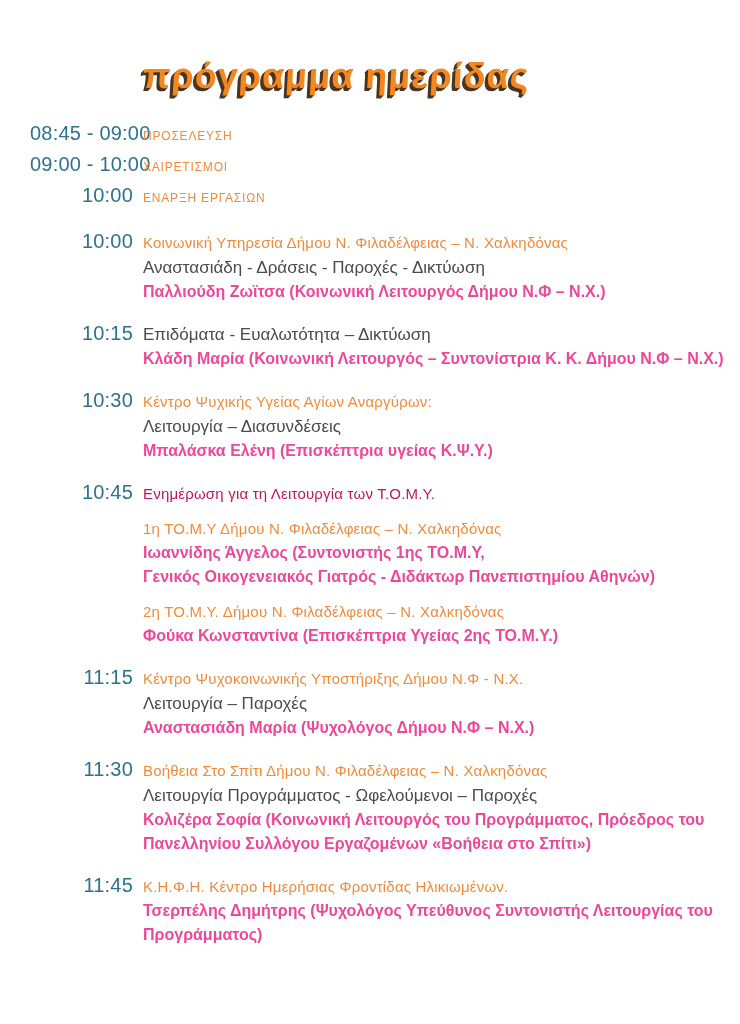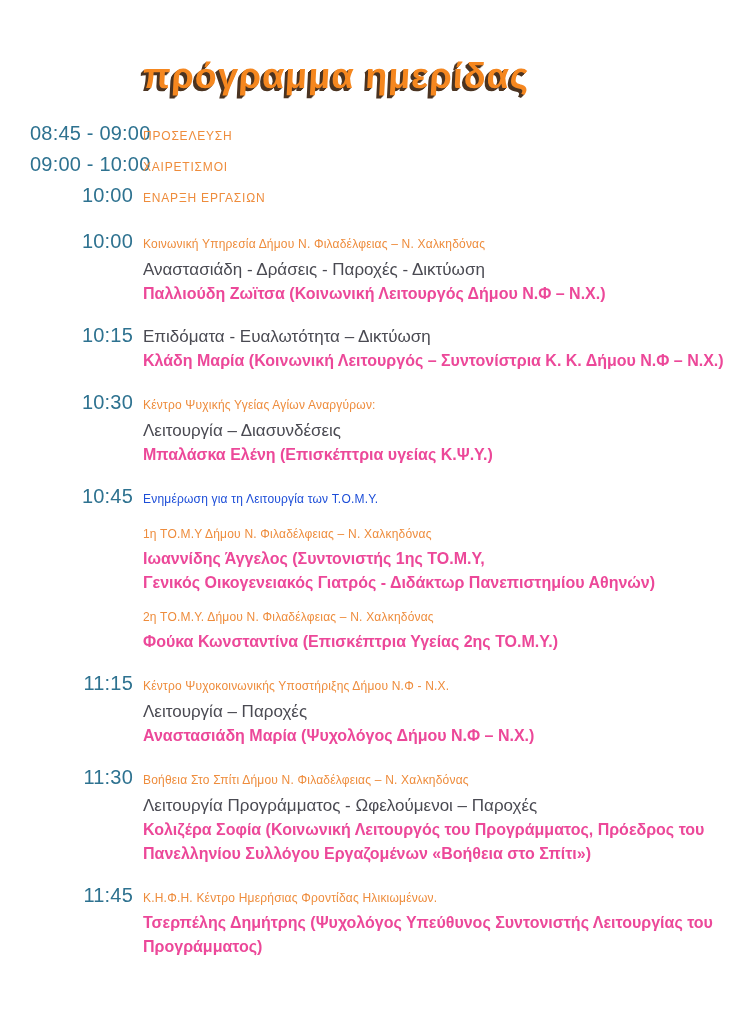--- a/index.html
+++ b/index.html
@@ -50,27 +50,27 @@
   .top-label {
     color: #ee8c3c;
     font-size: 12px;
     font-weight: 500;
     letter-spacing: 0.8px;
   }
   .sessions { margin-top: 14px; }
   .session { margin-top: 18px; }
   .heading {
     color: #ee8c3c;
-    font-size: 12px;
+    font-size: 15px;
     line-height: 25px;
     font-weight: 500;
     letter-spacing: 0.2px;
     white-space: nowrap;
   }
-  .heading.dark { color: #1d4ed8; }
+  .heading.dark { color: #be185d; }
   .subtitle {
     color: #4a4a52;
     font-size: 17px;
     line-height: 25px;
     font-weight: 500;
     white-space: nowrap;
   }
   .speaker {
     color: #ec4899;
     font-size: 16px;

